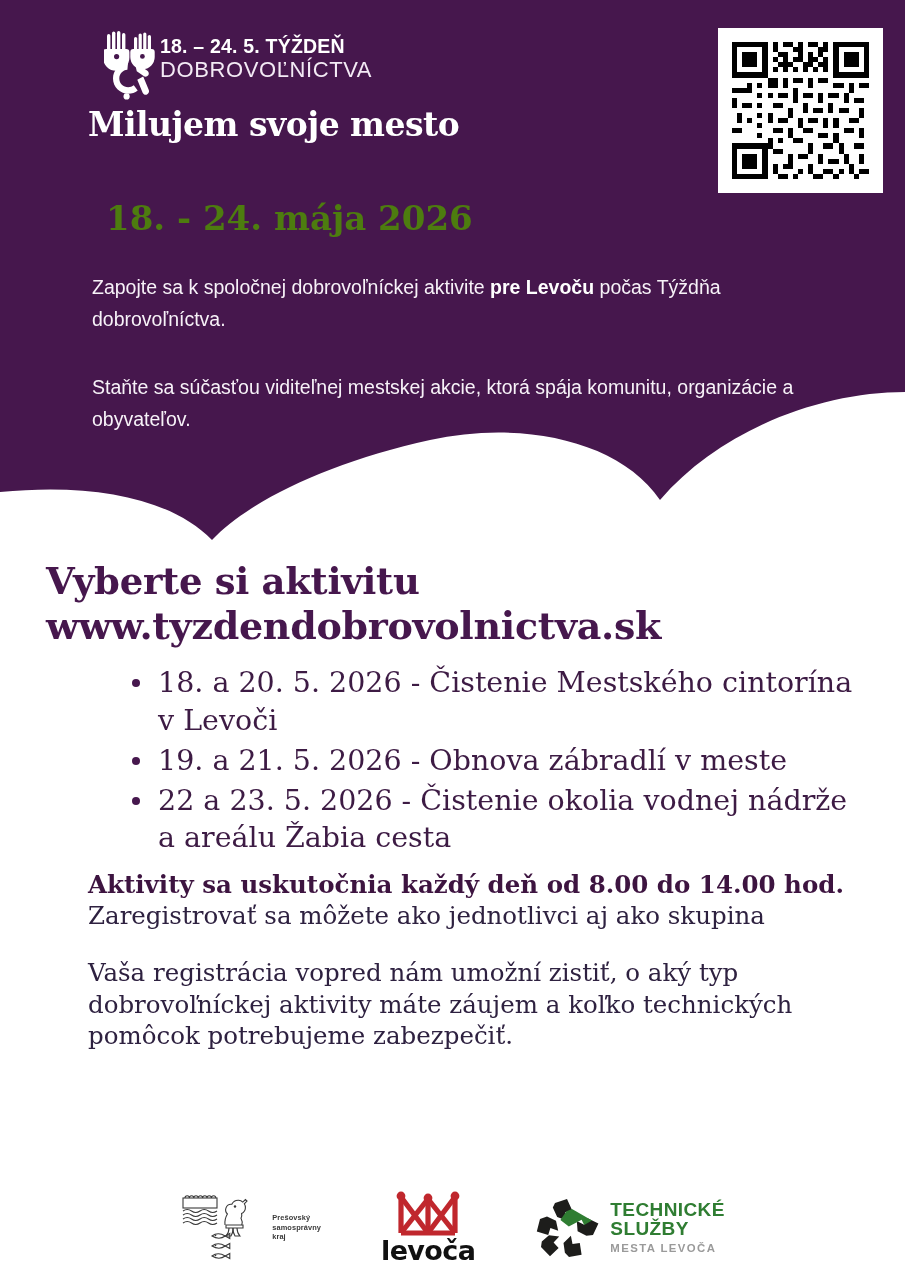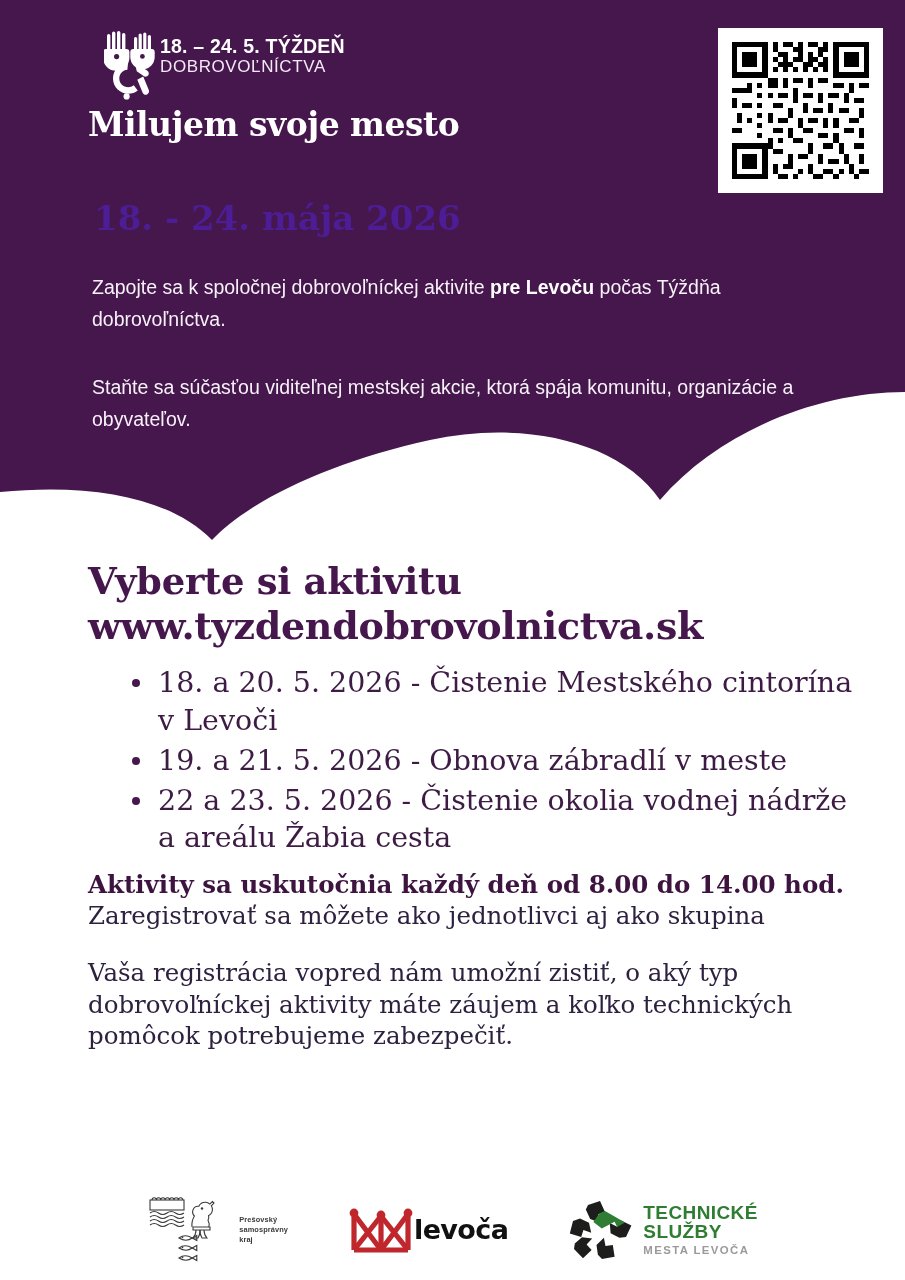--- a/index.html
+++ b/index.html
@@ -49,21 +49,21 @@
   .brand-text { padding-top: 5px; }
   .brand-line1 {
     font-size: 19.5px;
     font-weight: bold;
     color: #ffffff;
     letter-spacing: 0.2px;
     line-height: 1.15;
     white-space: nowrap;
   }
   .brand-line2 {
-    font-size: 17px;
+    font-size: 22px;
     font-weight: 300;
     color: #f3eaf5;
     letter-spacing: 0.6px;
     line-height: 1.15;
     white-space: nowrap;
   }
 
   
   .qr-wrap {
     position: absolute;
@@ -84,27 +84,27 @@
     font-family: "DejaVu Serif", "Liberation Serif", serif;
     font-weight: bold;
     font-size: 33px;
     line-height: 1.04;
     color: #ffffff;
     letter-spacing: -0.5px;
     white-space: nowrap;
   }
   .subhead {
     position: absolute;
-    left: 94px;
+    left: 106px;
     top: 200px;
     font-family: "DejaVu Serif", "Liberation Serif", serif;
     font-weight: bold;
     font-size: 34px;
     line-height: 1.1;
-    color: #4c1d95;
+    color: #4d7c0f;
     white-space: nowrap;
   }
 
   
   .hero-para {
     position: absolute;
     left: 92px;
     width: 720px;
     color: #f7f2f8;
     font-size: 19.5px;
@@ -124,21 +124,21 @@
     z-index: 3;
   }
 
   .section-title {
     font-family: "DejaVu Serif", "Liberation Serif", serif;
     font-weight: bold;
     color: #46174d;
     font-size: 37px;
     line-height: 1.18;
     letter-spacing: -0.3px;
-    margin-left: 88px;
+    margin-left: 46px;
   }
   .section-title .url { display: block; font-size: 38px; }
 
   .activity-list {
     margin: 16px 0 0 0;
     padding-left: 128px;
     list-style: none;
     font-family: "DejaVu Serif", "Liberation Serif", serif;
     color: #3d1b44;
   }
@@ -227,21 +227,21 @@
 
   .levoca-word {
     font-family: "DejaVu Sans", sans-serif;
     font-weight: bold;
     font-size: 27px;
     color: #111111;
     letter-spacing: -0.6px;
     margin-top: -2px;
     text-align: center;
   }
-  .levoca-stack { display: flex; flex-direction: row; align-items: center; }
+  .levoca-stack { display: flex; flex-direction: column; align-items: center; }
 </style>
 </head>
 <body>
 
 <div class="poster">
 
   <div class="hero-bg">
     <svg viewBox="0 0 905 580" preserveAspectRatio="none" xmlns="http://www.w3.org/2000/svg">
       <path d="M0,0 L905,0 L905,392
                C820,392 720,430 660,500

